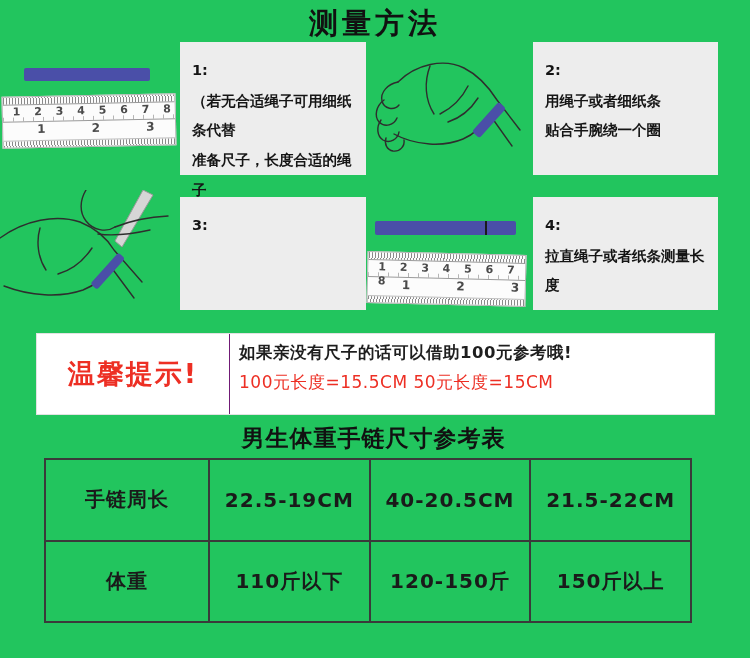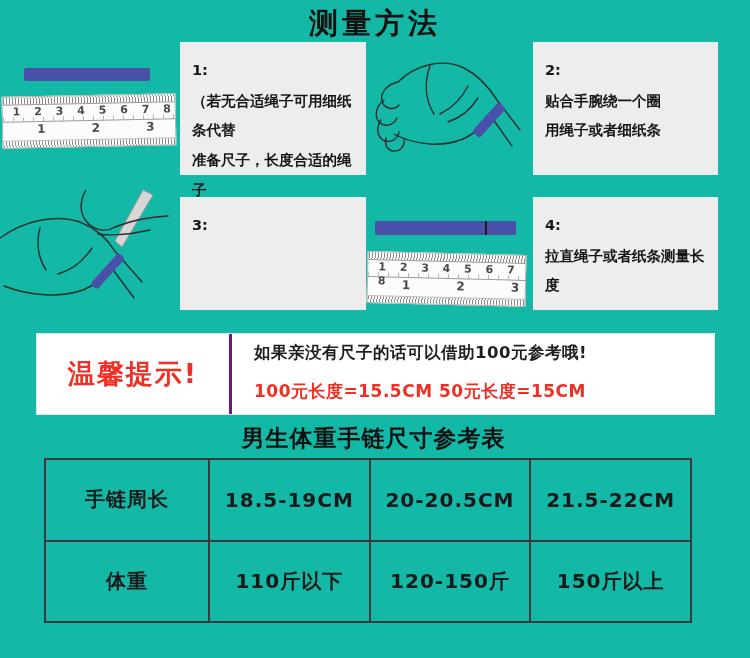--- a/index.html
+++ b/index.html
@@ -1,21 +1,21 @@
 <!DOCTYPE html>
 <html style="--accent-blue: #4a4fa8; --alert-red: #ed2f24;"><head>
 <meta charset="utf-8">
 <style>
   :root{
     --accent-blue:#4a4fa8;
     --alert-red:#ed2f24;
   }
   *{box-sizing:border-box;margin:0;padding:0;}
   body{background:#ffffff;font-family:"DejaVu Sans","Liberation Sans",sans-serif;}
-  .canvas{position:relative;width:750px;height:658px;background:#14b8a6;overflow:hidden;}
+  .canvas{position:relative;width:750px;height:658px;background:#22c55e;overflow:hidden;}
 
   .page-title{
     position:absolute;top:4px;left:0;right:0;
     text-align:center;font-size:29px;font-weight:700;letter-spacing:4px;color:#111;
   }
 
   .cell{position:absolute;}
   .stepbox{
     position:absolute;background:#ededed;
     padding:14px 12px 10px 12px;
@@ -49,23 +49,23 @@
 
   
   .notice{
     position:absolute;left:36px;top:333px;width:679px;height:82px;
     border:1px solid #e2e2e2;background:#fff;display:flex;align-items:stretch;
   }
   .notice-label{
     width:192px;display:flex;align-items:center;justify-content:center;
     color:var(--alert-red);font-size:27px;font-weight:700;letter-spacing:2px;
   }
-  .notice-body{flex:1;border-left:3px solid #701a75;padding:8px 0 0 22px;}
+  .notice-body{flex:1;border-left:1px solid #701a75;padding:8px 0 0 9px;}
   .notice-line1{font-size:16.5px;font-weight:700;color:#1e1e1e;letter-spacing:0.5px;}
-  .notice-line2{font-size:17px;font-weight:700;color:var(--alert-red);margin-top:16px;letter-spacing:0.5px;}
+  .notice-line2{font-size:17px;font-weight:400;color:var(--alert-red);margin-top:7px;letter-spacing:0.5px;}
 
   .table-title{
     position:absolute;top:423px;left:0;right:3px;text-align:center;
     font-size:23px;font-weight:700;letter-spacing:1px;color:#111;
   }
   table.size-table{
     position:absolute;left:44px;top:458px;width:648px;height:165px;
     border-collapse:collapse;table-layout:fixed;
   }
   table.size-table td{
@@ -109,22 +109,22 @@
         <path d="M62 18 C 56 34, 57 52, 66 66"></path>
         <path d="M72 66 C 84 60, 94 50, 100 38"></path>
         <path d="M80 74 C 92 70, 103 61, 110 50"></path>
       </g>
       <rect x="116" y="52" width="10" height="40" rx="3" transform="rotate(42 121 72)" fill="var(--accent-blue)"></rect>
     </svg>
   </div>
 
   <div class="stepbox" style="left:533px;top:42px;width:185px;height:133px">
     <div class="stepnum">2:</div>
+    <div>用绳子或者细纸条</div>
     <div>贴合手腕绕一个圈</div>
-    <div>用绳子或者细纸条</div>
   </div>
 
   <div class="cell" style="left:0;top:190px;width:180px;height:128px">
     <svg class="hand-svg" viewBox="0 0 180 128">
       <path d="M143 0 L 153 5 L 122 57 L 115 51 Z" fill="#d6d6d6" stroke="#9a9a9a" stroke-width="1"></path>
       <g fill="none" stroke="#2e2e2e" stroke-width="1.4" stroke-linecap="round" stroke-linejoin="round">
         <path d="M86 0 C 80 10, 79 22, 86 31 C 93 40, 106 43, 115 37"></path>
         <path d="M115 37 C 130 31, 148 27, 168 26"></path>
         <path d="M98 44 C 112 46, 132 44, 150 40"></path>
         <path d="M0 48 C 25 30, 56 24, 80 32 C 95 38, 106 47, 114 60 L 142 92"></path>
@@ -164,22 +164,22 @@
       <div class="notice-line2">100元长度=15.5CM 50元长度=15CM</div>
     </div>
   </div>
 
   <h2 class="table-title">男生体重手链尺寸参考表</h2>
 
   <table class="size-table">
     <tbody>
         <tr>
       <td class="lbl">手链周长</td>
-      <td>18.5-19CM</td>
-      <td>20-20.5CM</td>
+      <td>22.5-19CM</td>
+      <td>40-20.5CM</td>
       <td>21.5-22CM</td>
     </tr>
     <tr>
       <td class="lbl">体重</td>
       <td>110斤以下</td>
       <td>120-150斤</td>
       <td>150斤以上</td>
     </tr>
   </tbody>
     </table>

